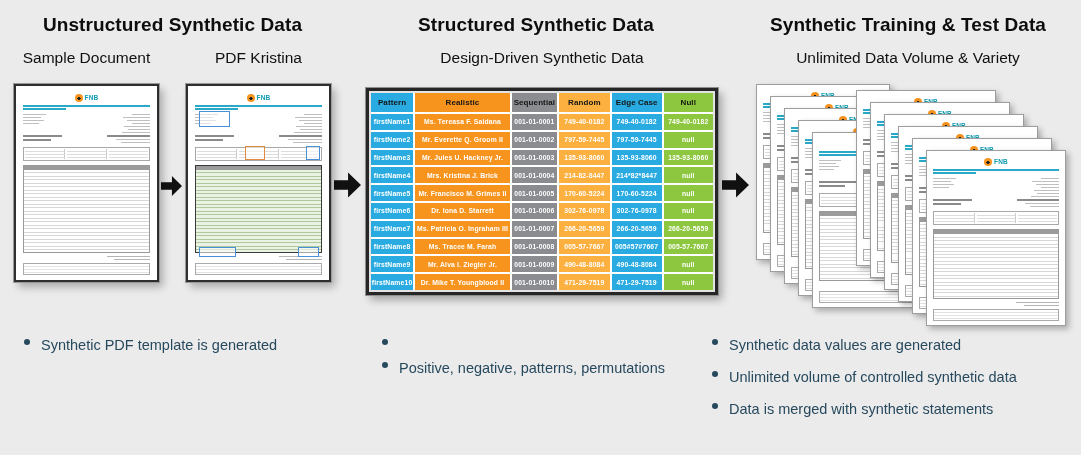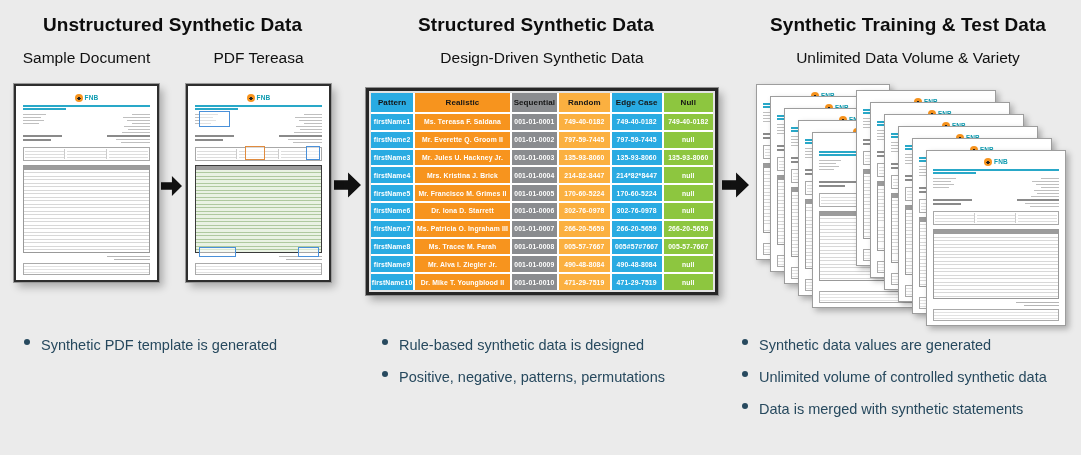--- a/index.html
+++ b/index.html
@@ -81,21 +81,21 @@
   .bullets .bold{font-weight:700;}
 </style>
 </head>
 <body style="background: rgb(235, 235, 235);">
 
 <div class="col-title" style="left:0;width:345px">Unstructured Synthetic Data</div>
 <div class="col-title" style="left:360px;width:352px">Structured Synthetic Data</div>
 <div class="col-title" style="left:735px;width:346px">Synthetic Training &amp; Test Data</div>
 
 <div class="sub-label" style="left:14px;width:145px">Sample Document</div>
-<div class="sub-label" style="left:186px;width:145px">PDF Tereasa</div>
+<div class="sub-label" style="left:186px;width:145px">PDF Kristina</div>
 <div class="sub-label" style="left:366px;width:352px">Design-Driven Synthetic Data</div>
 <div class="sub-label" style="left:735px;width:346px">Unlimited Data Volume &amp; Variety</div>
 
 <div class="arrow" style="left:161px;top:175px;width:21px;height:22px"></div>
 <div class="arrow" style="left:334px;top:171px;width:27px;height:28px"></div>
 <div class="arrow" style="left:722px;top:171px;width:27px;height:28px"></div>
 
 <div id="docs" class="abs" style="left:0;top:0;width:0;height:0">
     <div class="doc framed" style="left: 14px; top: 84px; width: 145px; height: 198px;">
       <div class="d-logo">
@@ -827,28 +827,27 @@
 
 <ul class="bullets" style="left:24px">
     <li>
       <span class="dot"></span>
       <span>Synthetic PDF template is generated</span>
     </li>
   </ul>
 <ul class="bullets" style="left:382px">
     <li>
       <span class="dot"></span>
-      <span>Rule-based synthetic data is designed</span>
     </li>
     <li>
       <span class="dot"></span>
       <span>Positive, negative, patterns, permutations</span>
     </li>
   </ul>
-<ul class="bullets" style="left:742px">
+<ul class="bullets" style="left:712px">
     <li>
       <span class="dot"></span>
       <span>Synthetic data values are generated</span>
     </li>
     <li>
       <span class="dot"></span>
       <span>Unlimited volume of controlled synthetic data</span>
     </li>
     <li>
       <span class="dot"></span>

